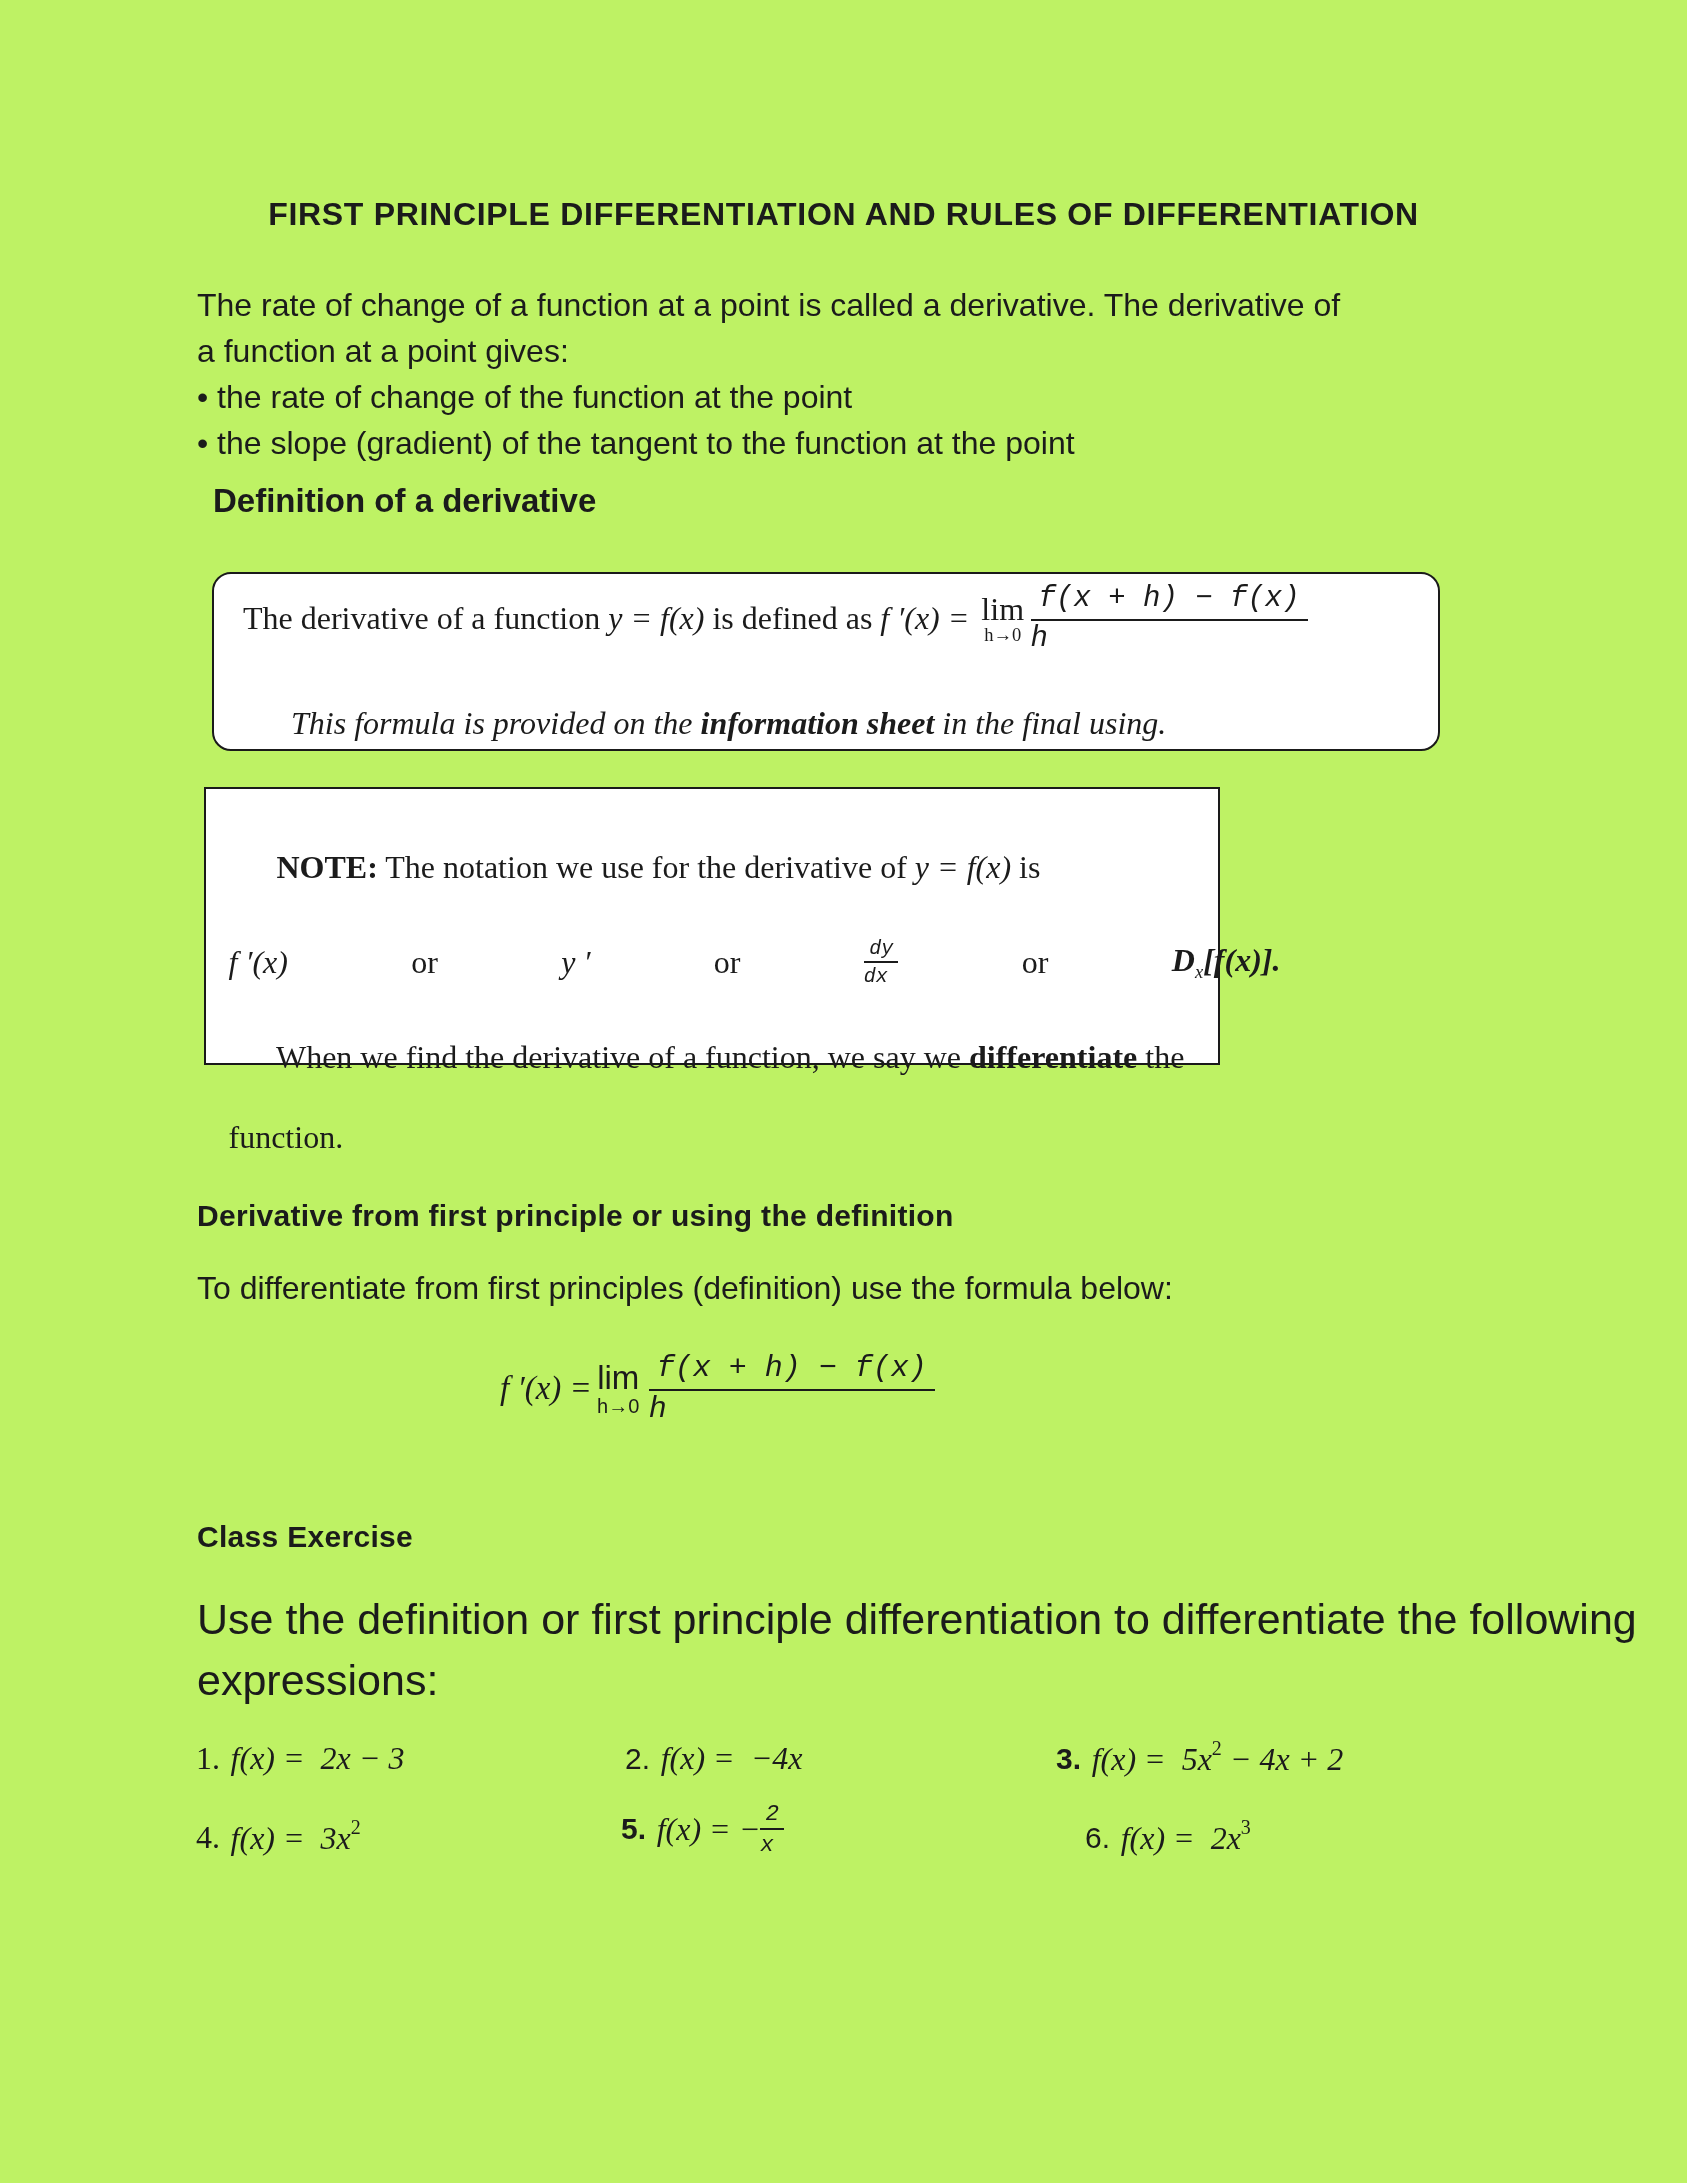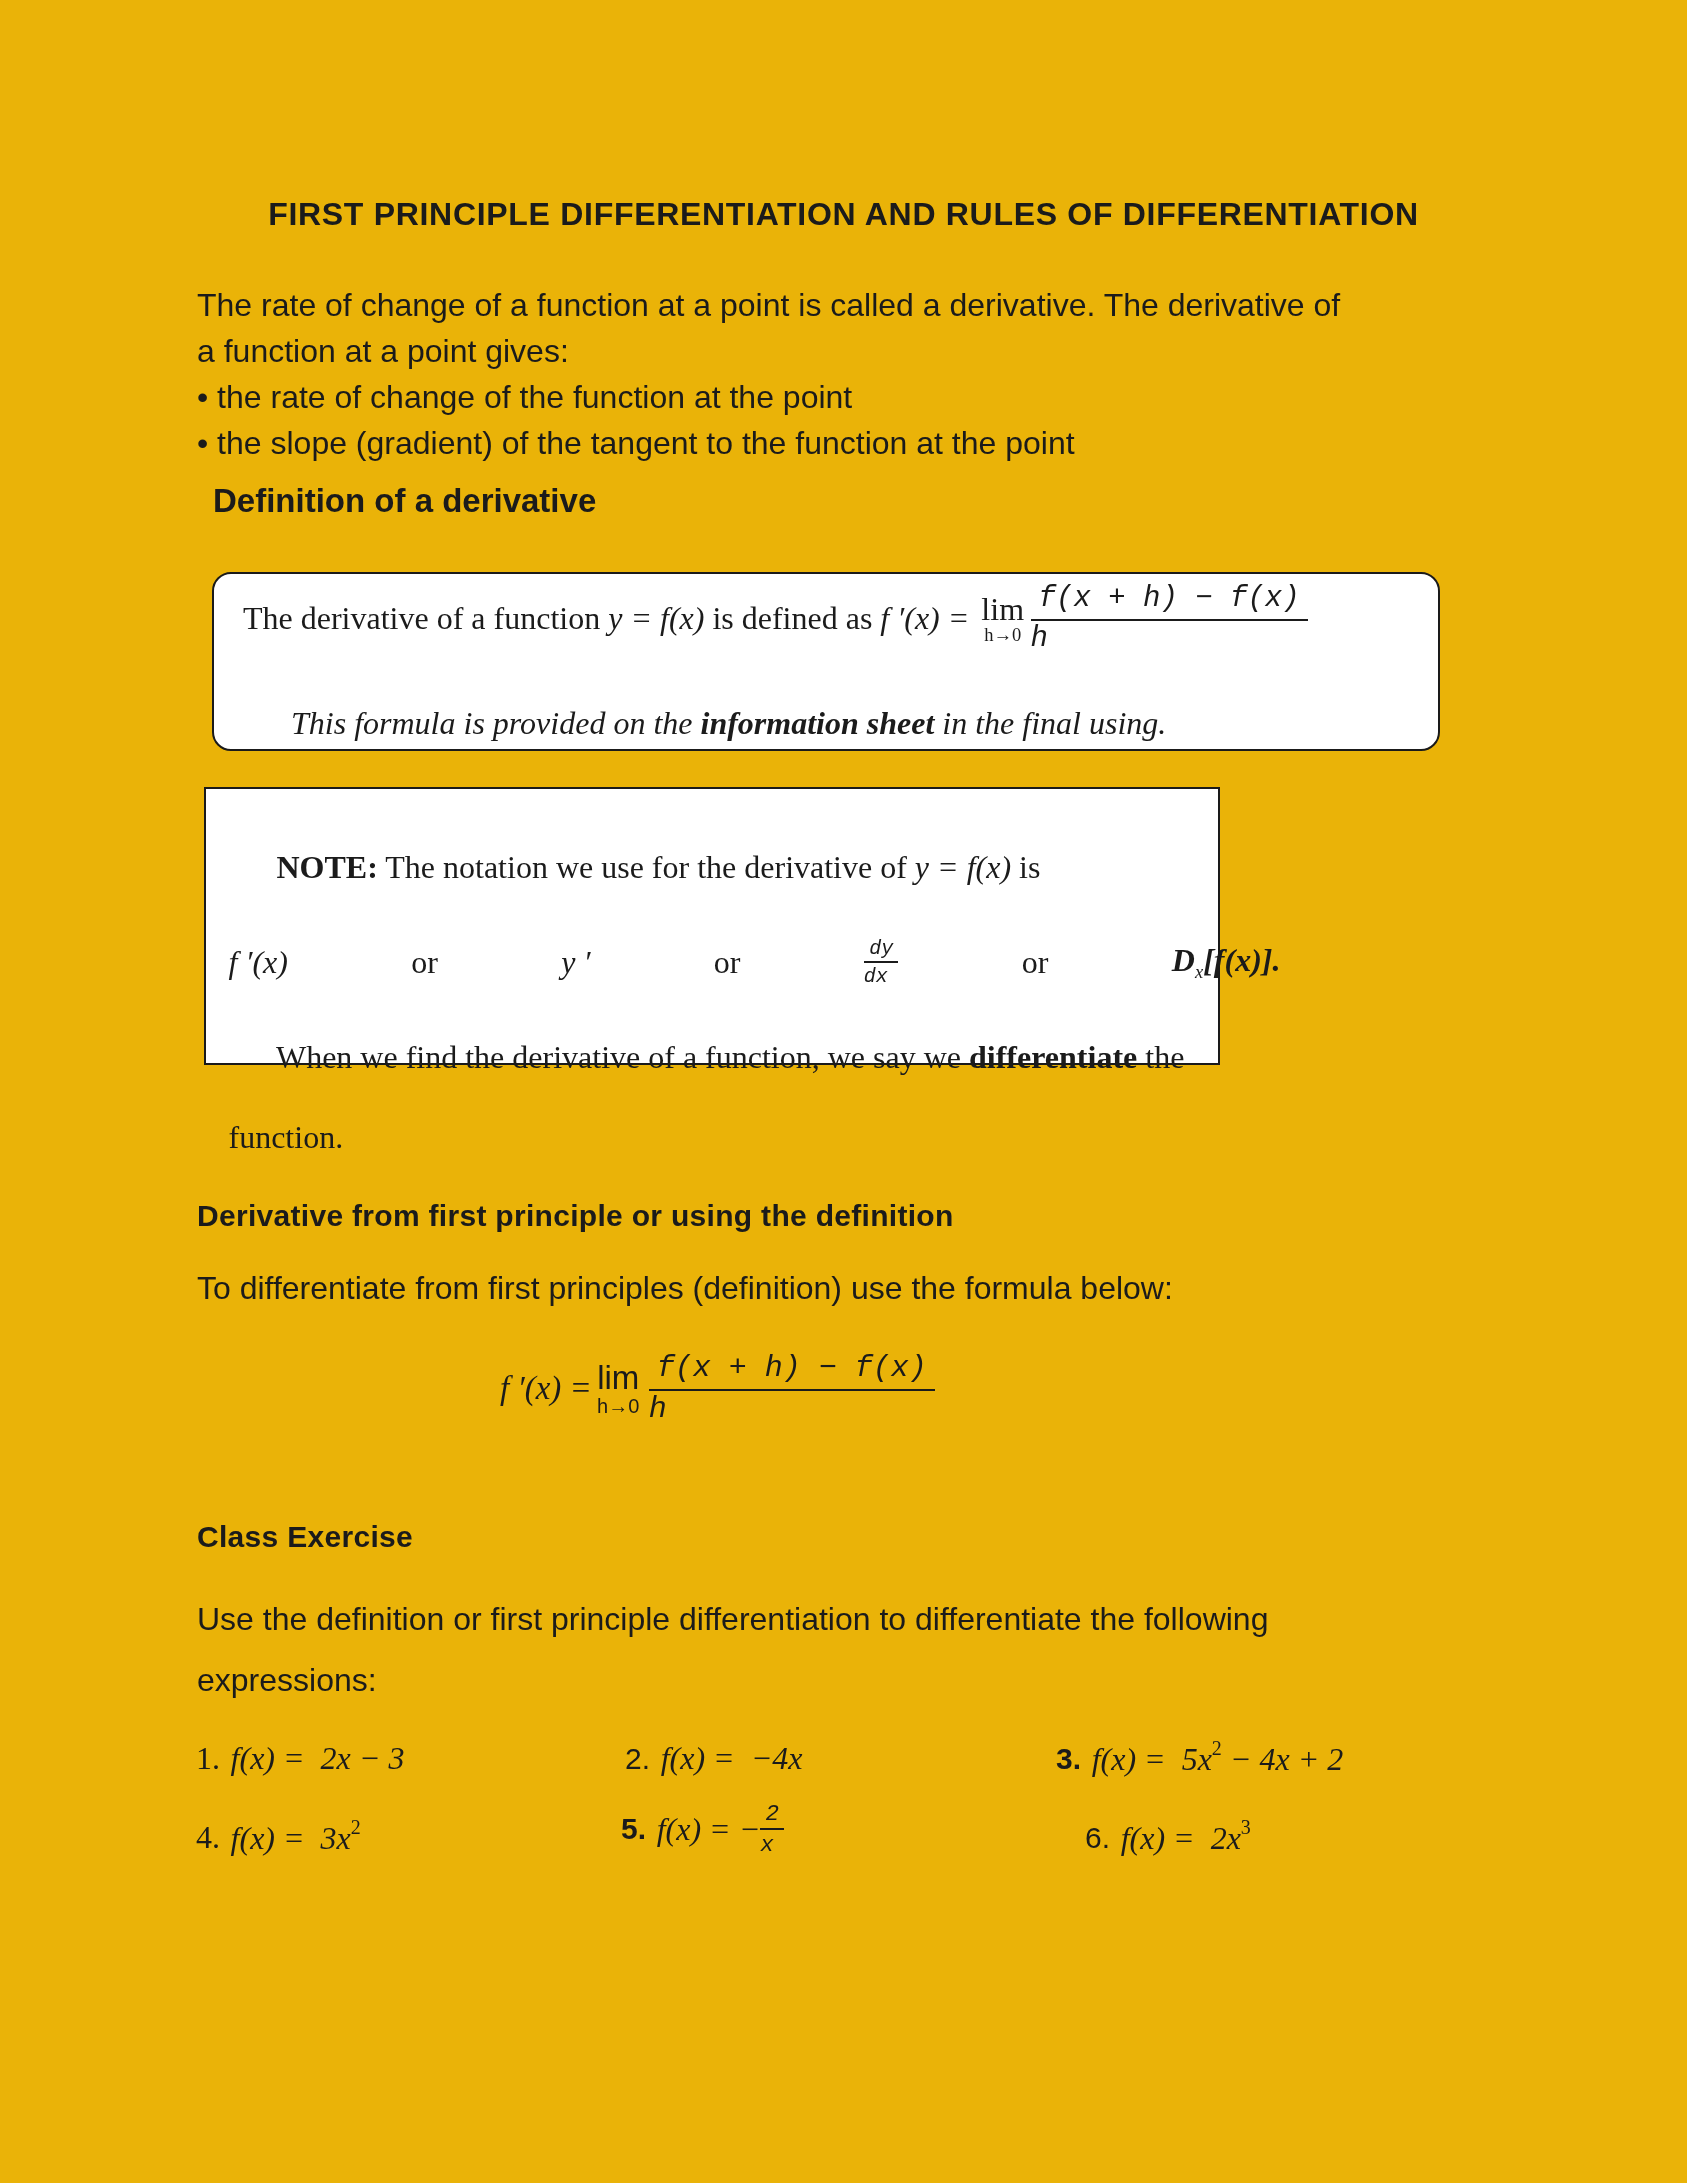--- a/index.html
+++ b/index.html
@@ -1,18 +1,18 @@
 <!DOCTYPE html>
 <html style="font-size:10.6px"><head>
 <meta charset="utf-8">
 <style>
   html,body{margin:0;padding:0;background:#ffffff;}
   body{width:1687px;height:2183px;position:relative;
        font-family:"Liberation Sans","DejaVu Sans",sans-serif;color:#1b1b1b;}
-  .page{position:absolute;left:0;top:0;width:1687px;height:2183px;background:#eab308;overflow:hidden;}
+  .page{position:absolute;left:0;top:0;width:1687px;height:2183px;background:#bef264;overflow:hidden;}
   .it{font-style:italic;}
   .b{font-weight:bold;}
 
   
   .doc-title{position:absolute;top:196px;left:0;width:1687px;text-align:center;
              font-size:32px;font-weight:bold;letter-spacing:0.7px;}
   .h-def{position:absolute;left:213px;top:482px;font-size:33px;font-weight:bold;letter-spacing:0px;}
   .h-comic{position:absolute;font-size:30px;font-weight:bold;letter-spacing:0.3px;}
 
   
@@ -45,21 +45,21 @@
   .frac-dydx{font-size:20px;font-style:italic;}
   .frac-dydx .num{border-bottom:2px solid #1b1b1b;padding:0 5.3px 1.3px;}
   .frac-small{font-size:22.5px;font-style:italic;}
   .frac-small .num{border-bottom:2px solid #1b1b1b;padding:0 5.3px 1.3px;}
 
   sub.dsub{font-size:18.5px;font-style:italic;}
   sup.xsup{font-size:20px;font-style:normal;position:relative;top:-2.6px;}
 
   
   .p-body{position:absolute;font-size:32px;white-space:nowrap;}
-  .p-multi{position:absolute;font-size:32px;line-height:61px;}
+  .p-multi{position:absolute;font-size:43px;line-height:61px;}
   .p-multi div{white-space:nowrap;}
 
   
   .formula{position:absolute;left:500px;top:1351px;display:flex;align-items:center;
            font-family:"Liberation Serif","DejaVu Serif",serif;font-size:33px;}
   .formula .frac-main{font-size:30px;}
   .formula .limstack{margin:0 9.3px 0 5.3px;}
   .formula .limstack .limsub{font-size:20px;}
 
   

